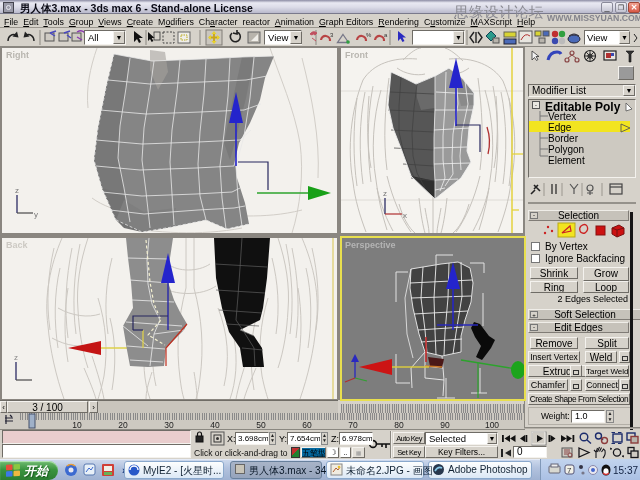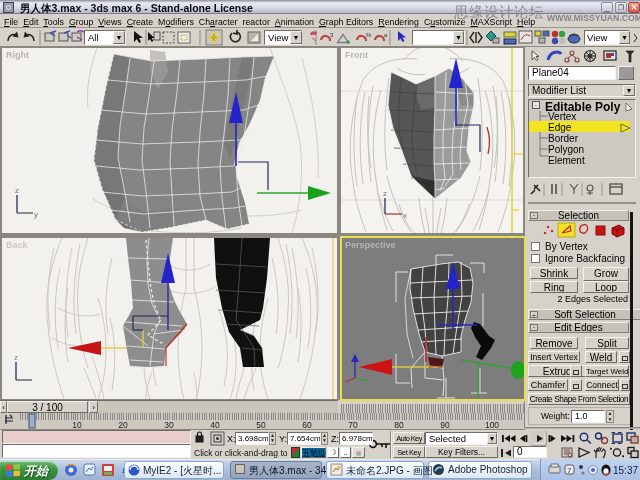--- a/index.html
+++ b/index.html
@@ -355,21 +355,20 @@
         </g>
 <circle cx="64" cy="8" r="5.5" stroke="#222"></circle>
         <circle cx="64" cy="8" r="2" fill="#222"></circle>
         <path d="M64,2.5 l0,11 M58.5,8 l11,0 M60,4 l8,8 M68,4 l-8,8" stroke-width="1"></path>
 <rect x="78" y="3" width="12" height="9" fill="#e8e6e0" stroke="#222"></rect>
         <rect x="80" y="5" width="5" height="5" fill="#b03030" stroke="none"></rect>
         <rect x="85" y="5" width="3" height="3" fill="#3a4ab0" stroke="none"></rect>
 <path d="M100,3 l8,0 l-3,3 l0,8 l-2,0 l0,-8 Z" fill="#333" stroke="#111" stroke-width="0.6"></path>
 </g>
 </svg>
-<div class="fld" style="left:528px;top:66px;width:88px;height:14px;line-height:12px;padding-left:3px;font-size:10px">Plane04</div>
 <div class="ab" style="left:618px;top:66px;width:16px;height:14px;background:#9a9a9a;border:1px solid;border-color:#f4f2ee #6f6c66 #6f6c66 #f4f2ee"></div>
 <div class="fld" style="left:528px;top:84px;width:108px;height:13px;line-height:11px;padding-left:3px;background:#d6d2ca;font-size:10px">Modifier List</div>
 <div class="btn" style="left:623px;top:85px;width:12px;height:11px;font-size:7px;line-height:10px">▼</div>
 <div class="ab" style="left:528px;top:99px;width:108px;height:79px;background:#cdc9c1;border:1px solid;border-color:#6f6c66 #f4f2ee #f4f2ee #6f6c66"></div>
 <div class="ab" style="left:532px;top:101px;width:8px;height:8px;background:#e8e6e0;border:1px solid #555;font-size:7px;line-height:6px;text-align:center;color:#333">-</div>
 <div class="ab" style="left:545px;top:100px;font-size:12px;font-weight:bold;color:#000">Editable Poly</div>
 <svg class="ab" style="left:528px;top:99px" width="108" height="65" viewBox="0 0 108 65">
 <path d="M12,12 L12,57 M12,17 L20,17 M12,28 L20,28 M12,39 L20,39 M12,50 L20,50 M12,57 L20,57" stroke="#777" fill="none"></path>
 <path d="M98,4 l6,6 l-6,2 Z" fill="#fff" stroke="#555" stroke-width="0.8"></path>
 </svg>

